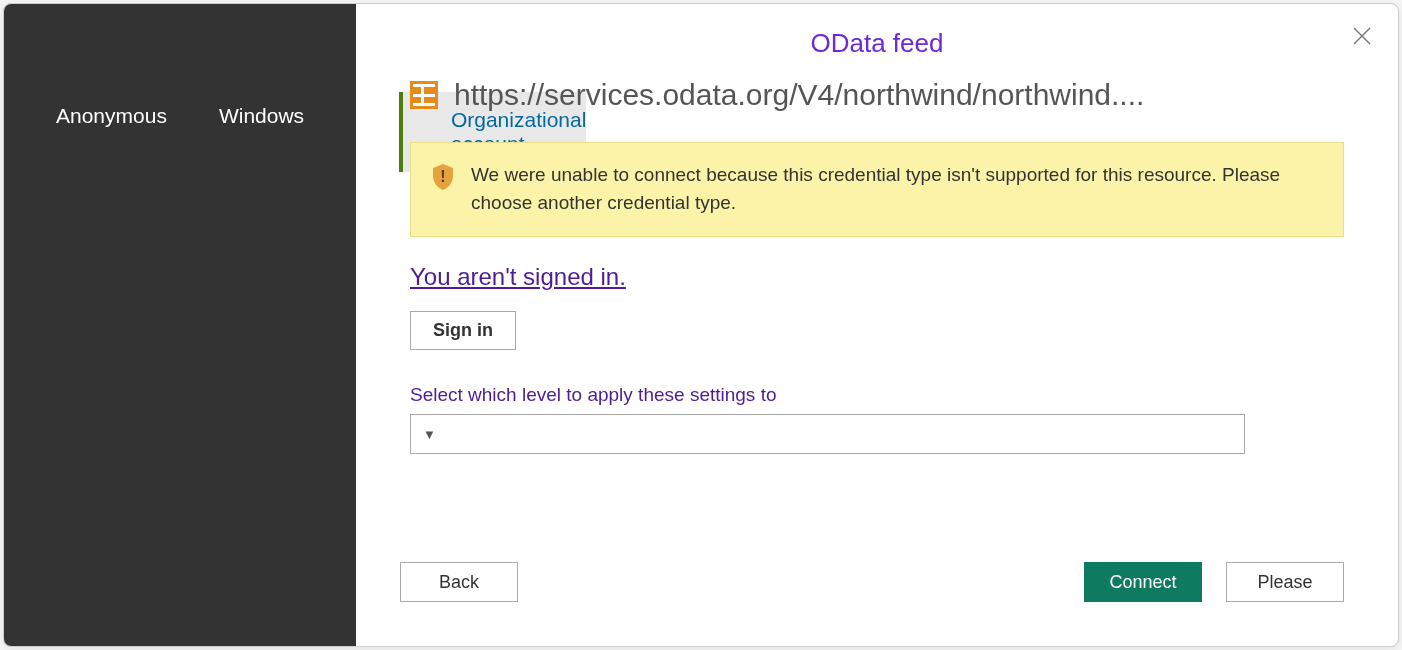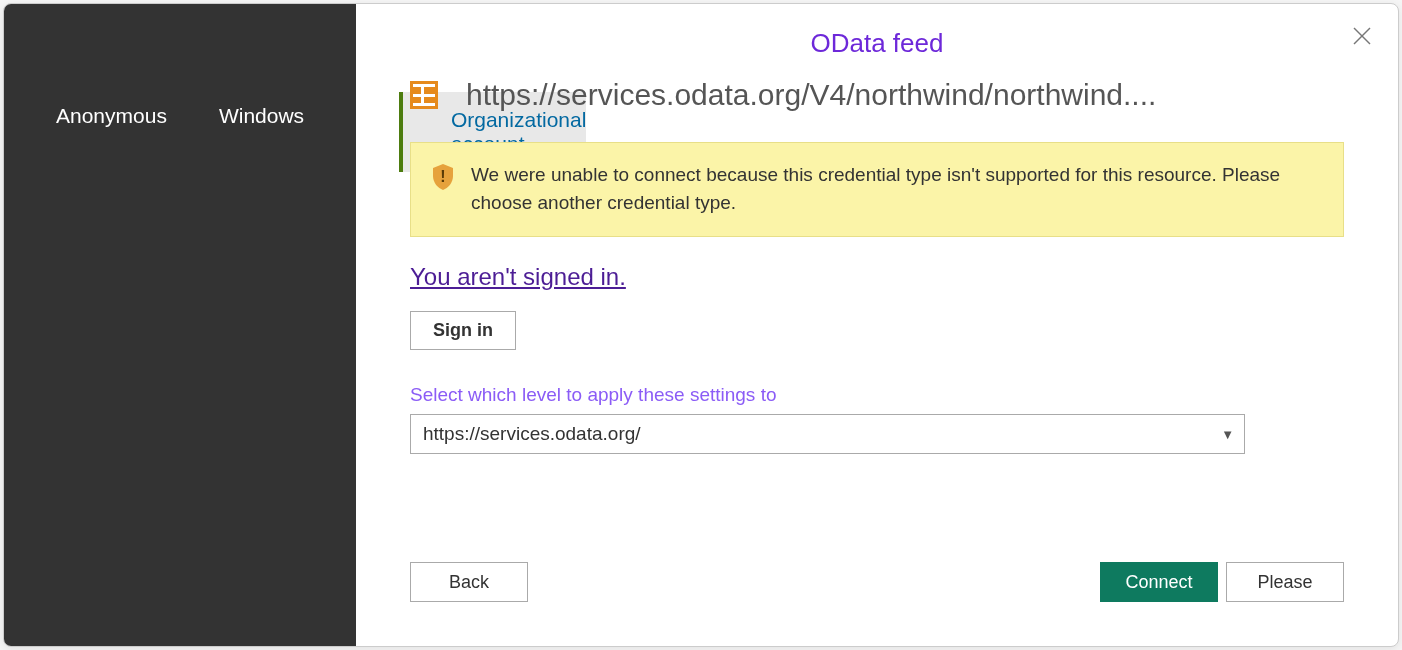--- a/index.html
+++ b/index.html
@@ -62,21 +62,21 @@
       position: absolute;
       top: 24px; left: 0; right: 0;
       text-align: center;
       font-size: 26px;
       color: #6d28d9;
     }
     .content { padding-top: 74px; }
 
     .url-row {
       display: flex; align-items: center;
-      gap: 28px;
+      gap: 16px;
       font-size: 30px;
       color: #555;
       white-space: nowrap;
       overflow: hidden;
       margin-left: 24px;
       margin-right: 6px;
     }
     .url-row .url-text { overflow: hidden; text-overflow: ellipsis; flex: 1; }
     .data-icon {
       width: 28px; height: 28px; flex: 0 0 28px;
@@ -123,56 +123,56 @@
       font-size: 18px;
       color: #333;
       padding: 8px 22px;
       cursor: pointer;
       font-family: inherit;
       font-weight: bold;
     }
     .level-label {
       margin: 34px 24px 8px 24px;
       font-size: 19px;
-      color: #8b5cf6;
+      color: #4c1d95;
     }
     .level-select {
       margin: 0 24px;
       width: 835px; height: 40px;
       border: 1px solid #aaa;
       display: flex; align-items: center; justify-content: space-between;
       padding: 0 10px 0 12px;
       font-size: 19px;
       color: #333;
       cursor: pointer;
       background: #fff;
     }
     .caret { font-size: 13px; color: #555; }
 
     .footer {
       position: absolute;
-      left: 30px; right: 30px; bottom: 44px;
+      left: 20px; right: 30px; bottom: 44px;
       display: flex; justify-content: space-between;
       padding: 0 24px;
     }
     .btn {
       min-width: 118px; height: 40px;
       font-size: 18px;
       font-family: inherit;
       border: 1px solid #aaa;
       background: #fff;
       color: #333;
       cursor: pointer;
     }
     .btn.primary {
       background: #0e7a5f;
       border-color: #0e7a5f;
       color: #fff;
     }
-    .footer-right { display: flex; gap: 8px; align-items: center; }
+    .footer-right { display: flex; gap: 24px; align-items: center; }
   </style>
 </head>
 <body>
 
 <div class="dialog">
   <button class="close" aria-label="Close">
     <svg viewBox="0 0 20 20">
         <line x1="2" y1="2" x2="18" y2="18"></line>
         <line x1="18" y1="2" x2="2" y2="18"></line>
       </svg>
@@ -209,21 +209,20 @@
             </svg>
         </span>
         <span>We were unable to connect because this credential type isn't supported for this resource. Please choose another credential type.</span>
       </div>
 
       <div class="status-text">You aren't signed in.</div>
       <button class="signin-btn">Sign in</button>
 
       <div class="level-label">Select which level to apply these settings to</div>
       <div class="level-select">
-        <span>https://services.odata.org/</span>
         <span class="caret">▼</span>
       </div>
     </div>
 
     <div class="footer">
       <button class="btn">Back</button>
       <div class="footer-right">
         <button class="btn primary">Connect</button>
         <button class="btn">Please</button>
       </div>

